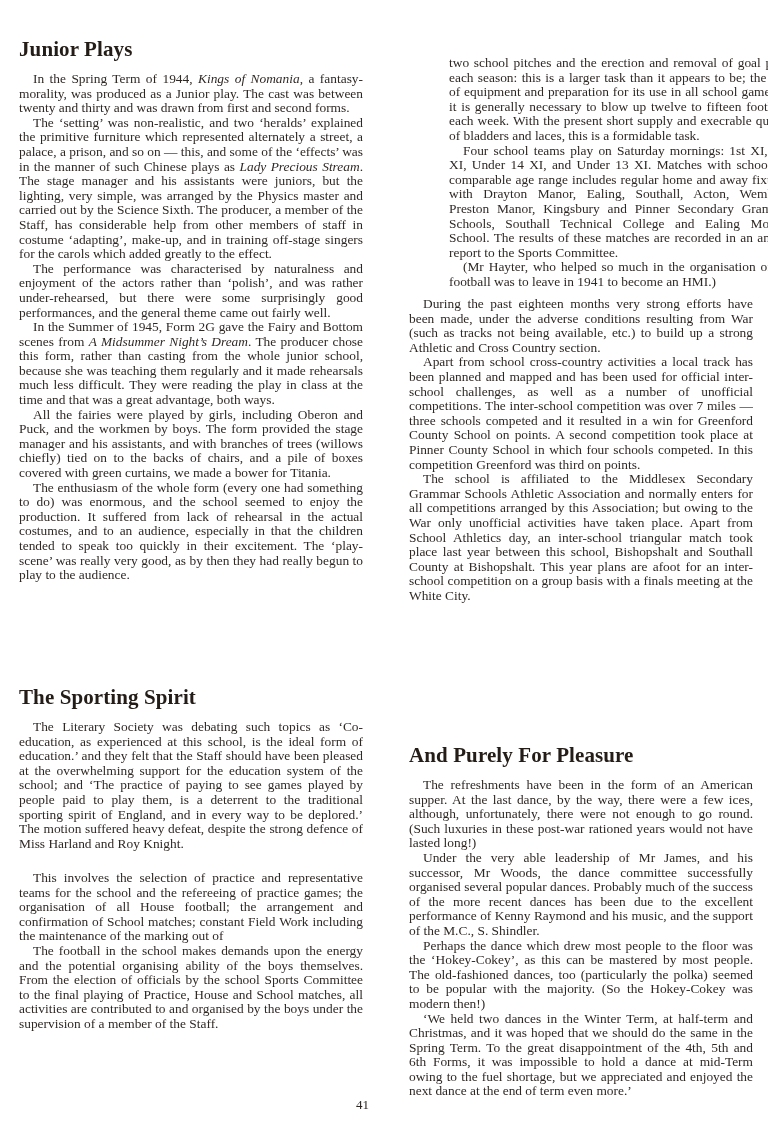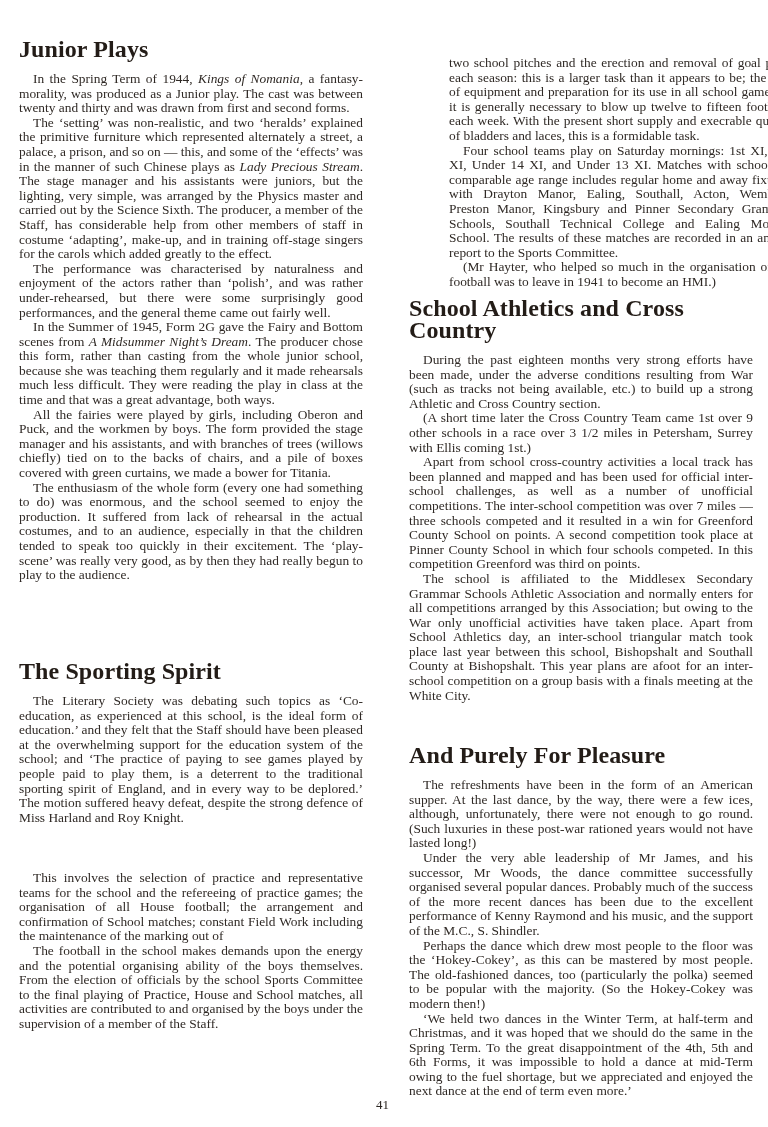--- a/index.html
+++ b/index.html
@@ -7,34 +7,34 @@
     .page {
       position: absolute; left: 0; top: 0; width: 768px; height: 1127px;
       background: #ffffff; color: #2a2420;
       font-family: "Liberation Serif", "DejaVu Serif", serif;
     }
     .col { position: absolute; top: 0; width: 344px; }
     .col-left { left: 19px; }
     .col-right { left: 409px; }
     h2 {
       font-family: "Liberation Serif", "DejaVu Serif", serif;
-      font-weight: bold; font-size: 24px; line-height: 22px;
+      font-weight: bold; font-size: 21px; line-height: 22px;
       margin: 0; color: #231c17; letter-spacing: 0.1px;
     }
     p {
       margin: 0; font-size: 13.4px; line-height: 14.6px;
       text-align: justify; text-indent: 14px; color: #2f2925;
       hyphens: manual;
     }
     p.noindent { text-indent: 0; }
     em { font-style: italic; }
     .section { position: absolute; left: 0; width: 344px; }
     .section h2 { margin-bottom: 12px; }
     .page-number {
-      position: absolute; left: 376px; top: 1097px;
+      position: absolute; left: 356px; top: 1097px;
       font-size: 13px; color: #2a2420;
       font-family: "Liberation Serif", "DejaVu Serif", serif;
     }
   </style>
 </head>
 <body>
 
 <div class="page">
 
   <div class="col col-left">
@@ -42,44 +42,42 @@
     <div class="section" style="top:38px;">
       <h2>Junior Plays</h2>
       <p><span>In the Spring Term of 1944, </span><em>Kings of Nomania</em><span>, a fantasy-morality, was produced as a Junior play. The cast was between twenty and thirty and was drawn from first and second forms.</span></p>
       <p><span>The ‘setting’ was non-realistic, and two ‘heralds’ ex­plained the primitive furniture which represented alterna­tely a street, a palace, a prison, and so on — this, and some of the ‘effects’ was in the manner of such Chinese plays as </span><em>Lady Precious Stream</em><span>. The stage manager and his assistants were juniors, but the lighting, very simple, was arranged by the Physics master and carried out by the Science Sixth. The producer, a member of the Staff, has considerable help from other members of staff in costume ‘adapting’, make-up, and in training off-stage singers for the carols which added greatly to the effect.</span></p>
       <p>The performance was characterised by naturalness and enjoyment of the actors rather than ‘polish’, and was rather under-rehearsed, but there were some surprisingly good performances, and the general theme came out fairly well.</p>
       <p><span>In the Summer of 1945, Form 2G gave the Fairy and Bottom scenes from </span><em>A Midsummer Night’s Dream</em><span>. The producer chose this form, rather than casting from the whole junior school, because she was teaching them regularly and it made rehearsals much less difficult. They were reading the play in class at the time and that was a great advantage, both ways.</span></p>
       <p>All the fairies were played by girls, including Oberon and Puck, and the workmen by boys. The form provided the stage manager and his assistants, and with branches of trees (willows chiefly) tied on to the backs of chairs, and a pile of boxes covered with green curtains, we made a bower for Titania.</p>
       <p>The enthusiasm of the whole form (every one had something to do) was enormous, and the school seemed to enjoy the production. It suffered from lack of rehearsal in the actual costumes, and to an audience, especially in that the children tended to speak too quickly in their excite­ment. The ‘play-scene’ was really very good, as by then they had really begun to play to the audience.</p>
     </div>
 
-    <div class="section" style="top:660px;">
+    <div class="section" style="top:686px;">
       <h2>The Sporting Spirit</h2>
       <p>The Literary Society was debating such topics as ‘Co-education, as experienced at this school, is the ideal form of education.’ and they felt that the Staff should have been pleased at the overwhelming support for the education system of the school; and ‘The practice of paying to see games played by people paid to play them, is a deterrent to the traditional sporting spirit of England, and in every way to be deplored.’ The motion suffered heavy defeat, despite the strong defence of Miss Harland and Roy Knight.</p>
     </div>
 
     <div class="section" style="top:871px;">
       <p>This involves the selection of practice and representa­tive teams for the school and the refereeing of practice games; the organisation of all House football; the arrange­ment and confirmation of School matches; constant Field Work including the maintenance of the marking out of</p>
       <p>The football in the school makes demands upon the energy and the potential organising ability of the boys themselves. From the election of officials by the school Sports Committee to the final playing of Practice, House and School matches, all activities are contributed to and organised by the boys under the supervision of a member of the Staff.</p>
     </div>
 
   </div>
 
   <div class="col col-right">
 
     <div class="section" style="top:56px;margin-left:40px;">
       <p class="noindent">two school pitches and the erection and removal of goal posts each season: this is a larger task than it appears to be; the care of equipment and preparation for its use in all school games — it is generally necessary to blow up twelve to fifteen footballs each week. With the present short supply and execrable quality of bladders and laces, this is a formidable task.</p>
       <p>Four school teams play on Saturday mornings: 1st XI, 2nd XI, Under 14 XI, and Under 13 XI. Matches with schools of comparable age range includes regular home and away fixtures with Drayton Manor, Ealing, Southall, Acton, Wembley, Preston Manor, Kingsbury and Pinner Secondary Grammar Schools, Southall Technical College and Ealing Modern School. The results of these matches are recorded in an annual report to the Sports Committee.</p>
       <p>(Mr Hayter, who helped so much in the organisation of the football was to leave in 1941 to become an HMI.)</p>
     </div>
 
     <div class="section" style="top:297px;">
-      <h2>School Athletics and Cross Country</h2>
       <p>During the past eighteen months very strong efforts have been made, under the adverse conditions resulting from War (such as tracks not being available, etc.) to build up a strong Athletic and Cross Country section.</p>
-      <p>(A short time later the Cross Country Team came 1st over 9 other schools in a race over 3 1/2 miles in Petersham, Surrey with Ellis coming 1st.)</p>
       <p>Apart from school cross-country activities a local track has been planned and mapped and has been used for official inter-school challenges, as well as a number of unofficial competitions. The inter-school competition was over 7 miles — three schools competed and it resulted in a win for Greenford County School on points. A second competition took place at Pinner County School in which four schools competed. In this competition Greenford was third on points.</p>
       <p>The school is affiliated to the Middlesex Secondary Grammar Schools Athletic Association and normally enters for all competitions arranged by this Association; but owing to the War only unofficial activities have taken place. Apart from School Athletics day, an inter-school triangular match took place last year between this school, Bishopshalt and Southall County at Bishopshalt. This year plans are afoot for an inter-school competition on a group basis with a finals meeting at the White City.</p>
     </div>
 
     <div class="section" style="top:712px;margin-top:32px;">
       <h2>And Purely For Pleasure</h2>
       <p>The refreshments have been in the form of an American supper. At the last dance, by the way, there were a few ices, although, unfortunately, there were not enough to go round. (Such luxuries in these post-war rationed years would not have lasted long!)</p>
       <p>Under the very able leadership of Mr James, and his successor, Mr Woods, the dance committee successfully organised several popular dances. Probably much of the success of the more recent dances has been due to the excellent performance of Kenny Raymond and his music, and the support of the M.C., S. Shindler.</p>
       <p>Perhaps the dance which drew most people to the floor was the ‘Hokey-Cokey’, as this can be mastered by most people. The old-fashioned dances, too (particularly the polka) seemed to be popular with the majority. (So the Hokey-Cokey was modern then!)</p>
       <p>‘We held two dances in the Winter Term, at half-term and Christmas, and it was hoped that we should do the same in the Spring Term. To the great disappointment of the 4th, 5th and 6th Forms, it was impossible to hold a dance at mid-Term owing to the fuel shortage, but we appreciated and enjoyed the next dance at the end of term even more.’</p>

